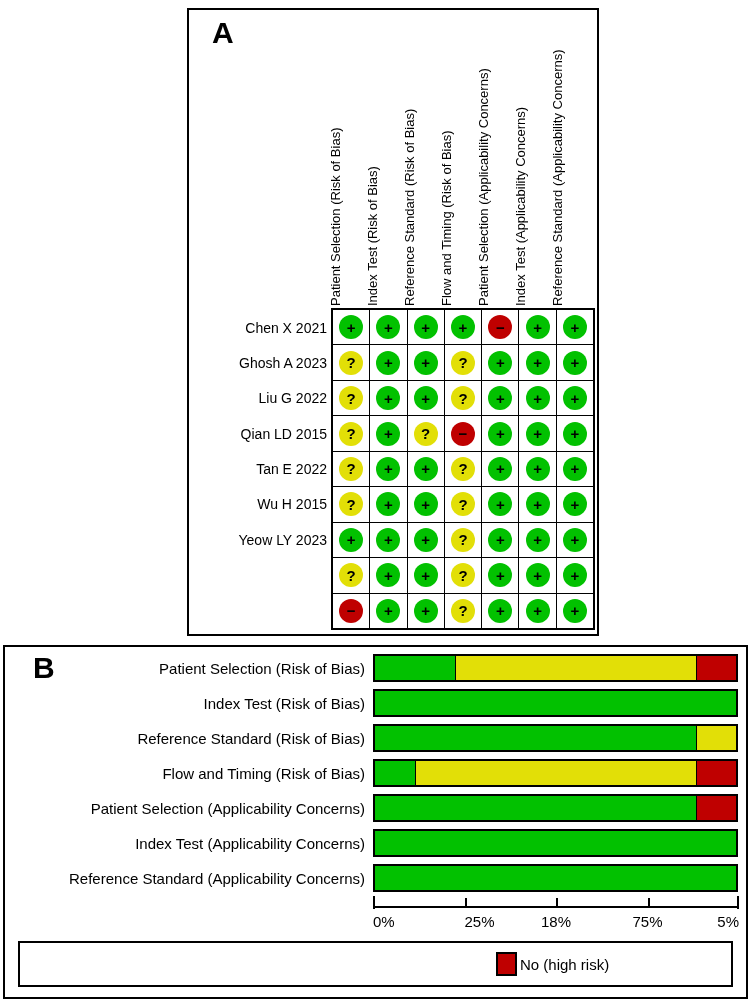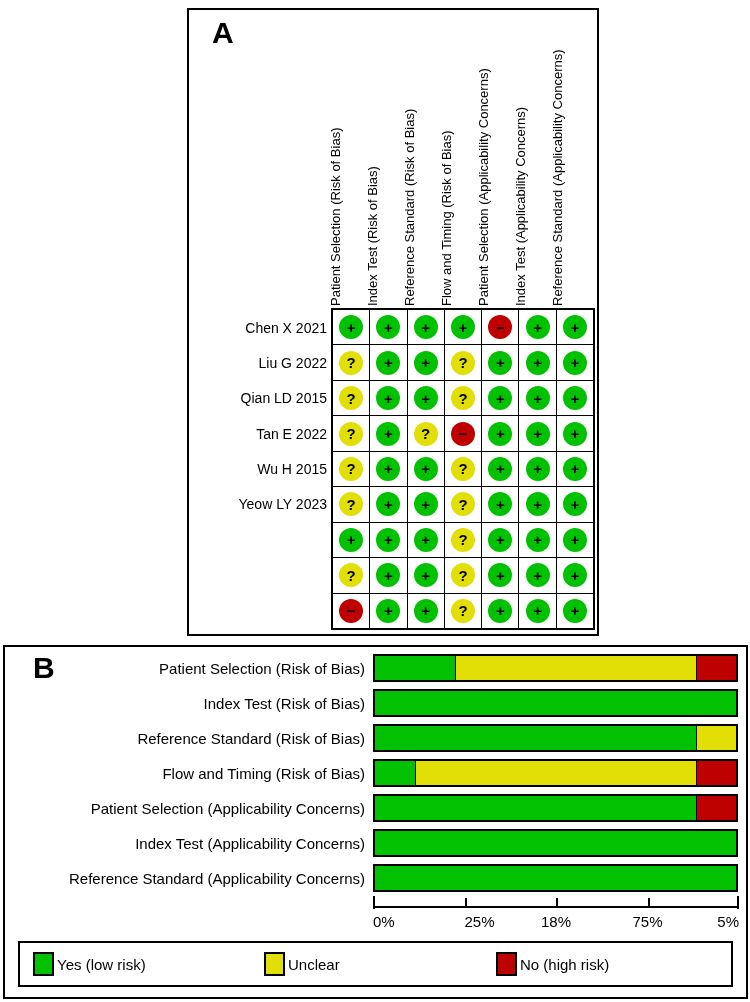--- a/index.html
+++ b/index.html
@@ -57,20 +57,21 @@
         <div class="mat-header" style="left: 154.571px;">Patient Selection (Risk of Bias)</div>
         <div class="mat-header" style="left: 191.714px;">Index Test (Risk of Bias)</div>
         <div class="mat-header" style="left: 228.857px;">Reference Standard (Risk of Bias)</div>
         <div class="mat-header" style="left: 266px;">Flow and Timing (Risk of Bias)</div>
         <div class="mat-header" style="left: 303.143px;">Patient Selection (Applicability Concerns)</div>
         <div class="mat-header" style="left: 340.286px;">Index Test (Applicability Concerns)</div>
         <div class="mat-header" style="left: 377.429px;">Reference Standard (Applicability Concerns)</div>
       </div>
     <div id="matrix-row-labels">
         <div class="row-label">Chen X 2021</div>
+        <div class="row-label">Ghosh A 2023</div>
         <div class="row-label">Liu G 2022</div>
         <div class="row-label">Qian LD 2015</div>
         <div class="row-label">Tan E 2022</div>
         <div class="row-label">Wu H 2015</div>
         <div class="row-label">Yeow LY 2023</div>
       </div>
     <div id="matrix-grid">
         <div class="mat-cell">
           <div class="circle" style="background: rgb(2, 193, 0);">
             <span class="sym">+</span>
@@ -436,27 +437,19 @@
         <div class="tick" style="left: 459.5px;"></div>
         <div class="tick-label" style="left: 429.5px; text-align: right;">25%</div>
         <div class="tick" style="left: 551px;"></div>
         <div class="tick-label" style="left: 521px; text-align: center;">18%</div>
         <div class="tick" style="left: 642.5px;"></div>
         <div class="tick-label" style="left: 612.5px; text-align: center;">75%</div>
         <div class="tick end" style="left: 732px;"></div>
         <div class="tick-label" style="left: 674px; text-align: right;">5%</div>
       </div>
     <div id="legend">
-        <div class="legend-item" style="left: 13px;">
-          <span class="legend-swatch" style="background: rgb(2, 193, 0);"></span>
-          <span class="legend-label">Yes (low risk)</span>
-        </div>
-        <div class="legend-item" style="left: 244px;">
-          <span class="legend-swatch" style="background: rgb(226, 223, 7);"></span>
-          <span class="legend-label">Unclear</span>
-        </div>
         <div class="legend-item" style="left: 476px;">
           <span class="legend-swatch" style="background: rgb(191, 0, 0);"></span>
           <span class="legend-label">No (high risk)</span>
         </div>
       </div>
   </div>
 </section>
 
 </body></html>

